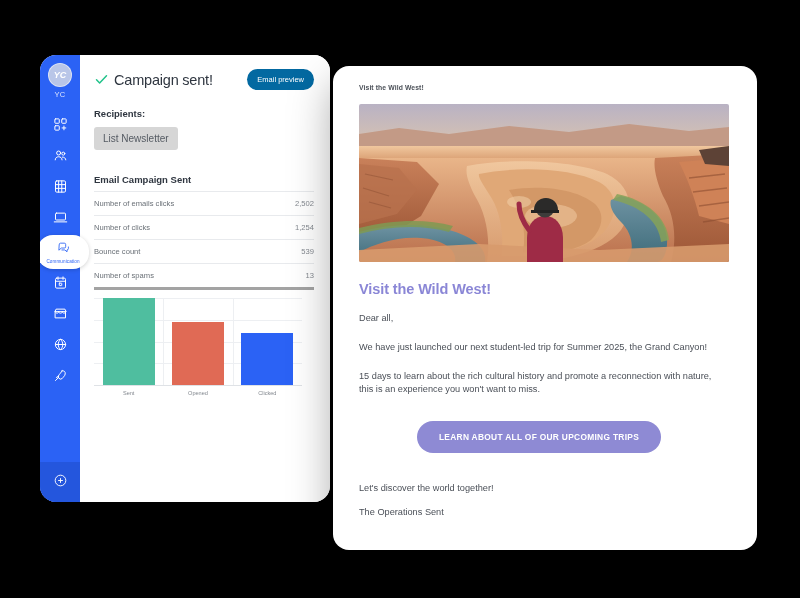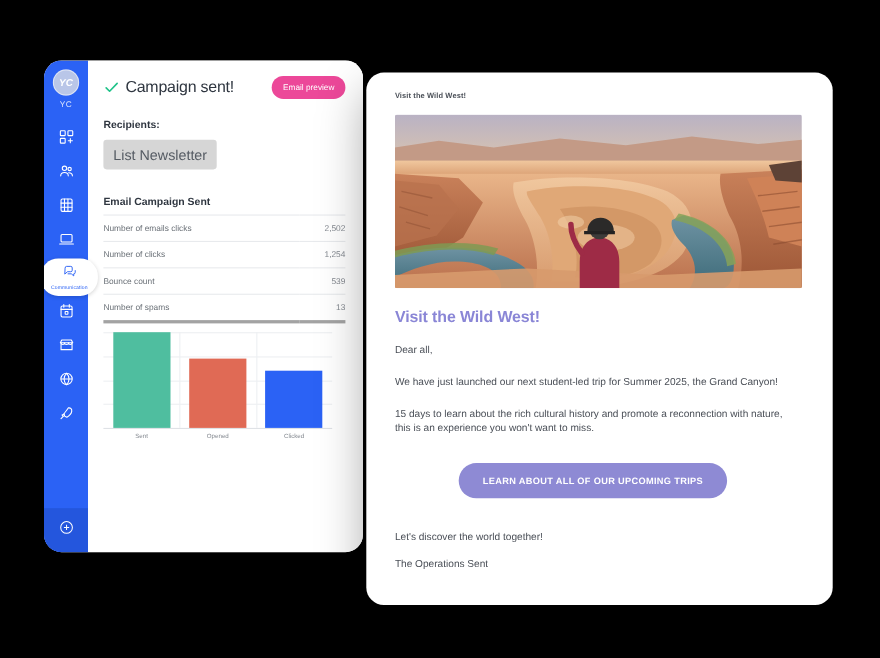--- a/index.html
+++ b/index.html
@@ -75,30 +75,30 @@
   .content {
     flex: 1; padding: 14px 16px 12px 14px;
     overflow: hidden; background:#fff;
   }
   .head-row { display: flex; align-items: center; justify-content: space-between; }
   .title-wrap { display: flex; align-items: center; gap: 5px; }
   .check { width: 15px; height: 15px; stroke:#21c38a; stroke-width:2.4; fill:none;
            stroke-linecap:round; stroke-linejoin:round; }
   .page-title { font-size: 14.5px; font-weight: 500; color: #2f3640; letter-spacing:-.2px; }
   .btn-preview {
-    background: #ec4899; color:#fff; border:none;
+    background: #0369a1; color:#fff; border:none;
     font-size: 7.5px; padding: 6px 10px; border-radius: 11px;
     font-family: inherit; cursor: pointer; white-space: nowrap;
   }
 
   .section-label { font-size: 9.5px; font-weight: 700; color: #2f3640; margin-top: 18px; }
   .chip {
     display: inline-block; margin-top: 8px;
     background: #d6d6d6; color: #555b63;
-    font-size: 13px; padding: 6px 9px; border-radius: 3px; cursor: pointer;
+    font-size: 10px; padding: 6px 9px; border-radius: 3px; cursor: pointer;
   }
 
   .table-title { font-size: 9.5px; font-weight: 700; color:#2f3640; margin-top: 24px; }
   .stat-table { width: 100%; margin-top: 6px; border-collapse: collapse; }
   .stat-table tr { border-top: 1px solid #e8eaed; }
   .stat-table tr:last-child { border-bottom: 3px solid #a3a3a3; }
   .stat-table td { font-size: 7.6px; color: #6a7077; padding: 7px 0; }
   .stat-table td.val { text-align: right; color:#83888f; }
 
   .chart-title { font-size: 9.5px; font-weight: 700; color:#2f3640; margin-top: 20px; }

